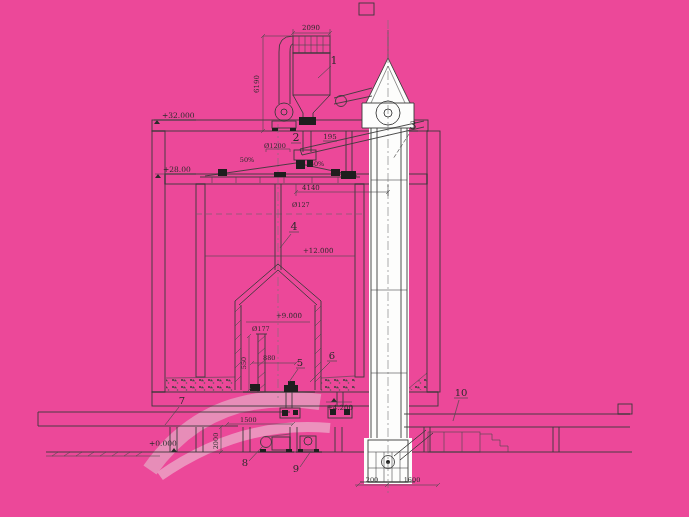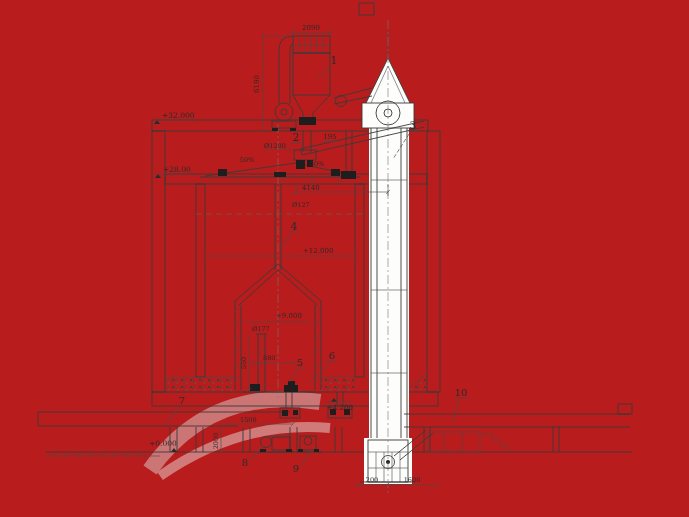--- a/index.html
+++ b/index.html
@@ -1,16 +1,16 @@
 <!DOCTYPE html>
 <html><head>
 <meta charset="utf-8">
 <style>
   html,body{margin:0;padding:0;background:#fff;}
-  #page{position:relative;width:689px;height:517px;background:#b91c1c;overflow:hidden;
+  #page{position:relative;width:689px;height:517px;background:#ec4899;overflow:hidden;
         font-family:"DejaVu Serif", serif;}
   svg{position:absolute;left:0;top:0;}
   text{fill:#2b2b2b;}
   .dim{font-size:7px;font-family:"DejaVu Serif",serif;}
   .dims{font-size:6.5px;font-family:"DejaVu Serif",serif;}
   .elev{font-size:7.5px;font-family:"DejaVu Serif",serif;}
   .lbl{font-size:11px;font-family:"DejaVu Serif",serif;}
   .lbl2{font-size:10px;font-family:"DejaVu Serif",serif;}
   .ln{stroke:#3a3a3a;stroke-width:0.9;fill:none;}
   .thin{stroke:#4a4a4a;stroke-width:0.6;fill:none;}

